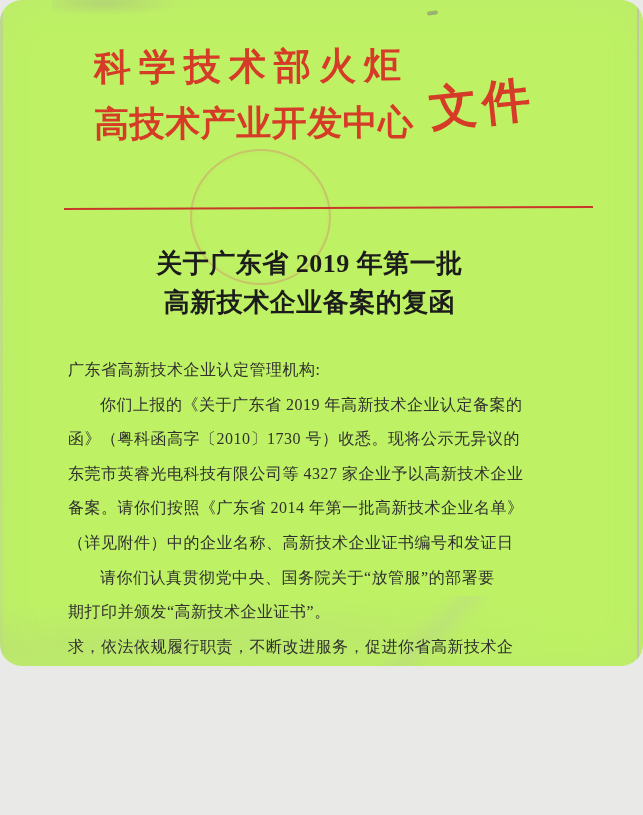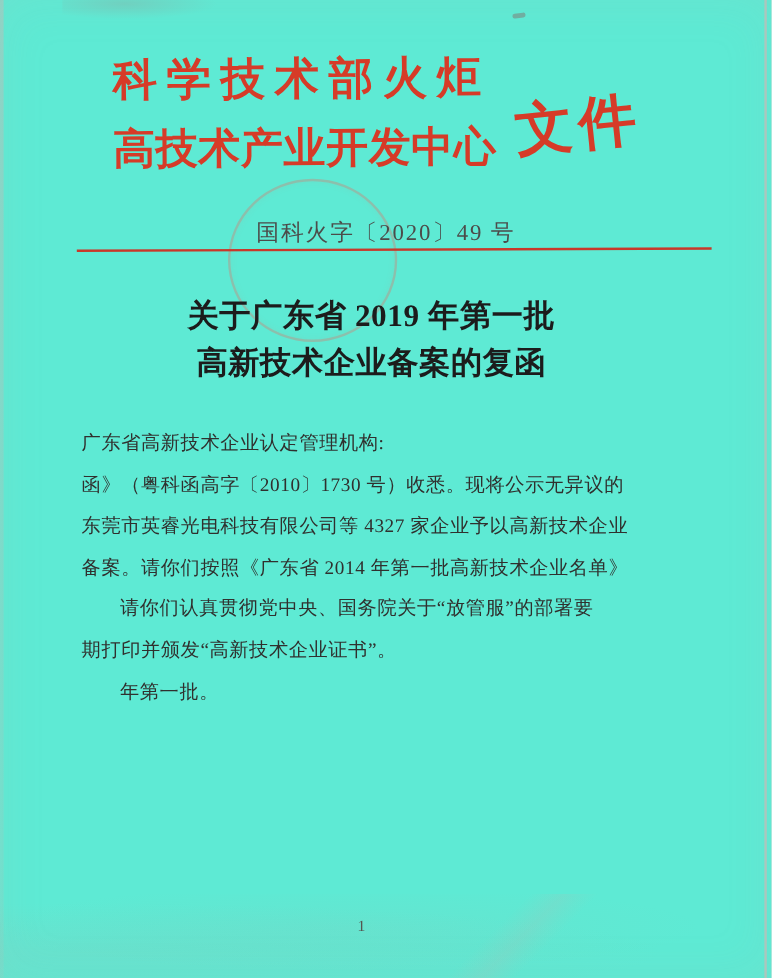--- a/index.html
+++ b/index.html
@@ -1,23 +1,24 @@
 <!DOCTYPE html>
 <html style="--header-red: #d63b28; --rule-red: #c9382a; --seal-red: #d77a6d; --body-ink: #30302e; --muted-ink: #4c4c4a;"><head>
 <meta charset="utf-8">
 <style>
   html,body{margin:0;padding:0;background:#e9e9e7;}
   .page{
     position:relative;
-    width:643px;height:815px;
+    width:643px;height:666px;
     margin:0 auto;
-    background:#5eead4;
+    background:#bef264;
     overflow:hidden;
     font-family:"Liberation Serif","DejaVu Serif",serif;
     box-shadow:inset 0 0 40px rgba(180,180,170,0.12);
+    border-radius:22px;
   }
   
   .letterhead{position:absolute;left:94px;top:48px;color:var(--header-red,#d63b28);transform:rotate(-0.4deg);}
   .org-line1{font-size:37px;font-weight:bold;line-height:1;letter-spacing:8px;white-space:nowrap;}
   .org-line2{font-size:35px;font-weight:bold;line-height:1;letter-spacing:0.5px;white-space:nowrap;margin-top:21px;}
   .doc-type{
     position:absolute;left:429px;top:72px;
     color:var(--header-red,#d63b28);
     font-size:48px;font-weight:bold;letter-spacing:5px;white-space:nowrap;
     transform:rotate(-6deg);
@@ -98,34 +99,36 @@
   <div class="art-bottom-noise"></div>
 
   <div class="letterhead">
     <div class="org-line1">科学技术部火炬</div>
     <div class="org-line2">高技术产业开发中心</div>
   </div>
   <div class="doc-type">文件</div>
 
   <div class="seal"></div>
 
-  <div class="doc-number">国科火字〔2020〕49 号</div>
   <div class="red-rule"></div>
 
   <div class="title">
     <div>关于广东省 2019 年第一批</div>
     <div>高新技术企业备案的复函</div>
   </div>
 
   <div class="body-text">
 
   <div class="line">广东省高新技术企业认定管理机构:</div>
+      <div class="line indent">你们上报的《关于广东省 2019 年高新技术企业认定备案的</div>
       <div class="line">函》（粤科函高字〔2010〕1730 号）收悉。现将公示无异议的</div>
       <div class="line">东莞市英睿光电科技有限公司等 4327 家企业予以高新技术企业</div>
       <div class="line">备案。请你们按照《广东省 2014 年第一批高新技术企业名单》</div>
+      <div class="line">（详见附件）中的企业名称、高新技术企业证书编号和发证日</div>
       <div class="line indent">请你们认真贯彻党中央、国务院关于“放管服”的部署要</div>
       <div class="line">期打印并颁发“高新技术企业证书”。</div>
+      <div class="line">求，依法依规履行职责，不断改进服务，促进你省高新技术企</div>
       <div class="line indent">年第一批。</div>
     </div>
 
   <div class="page-number">1</div>
 
 </div>
 
 </body></html>

